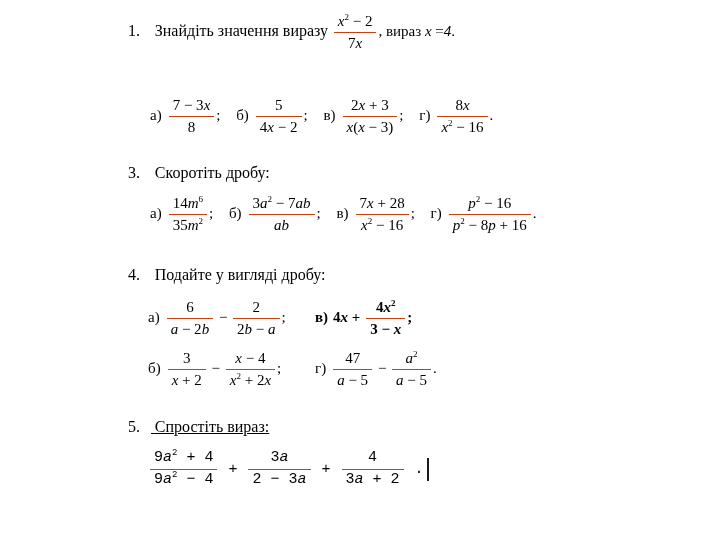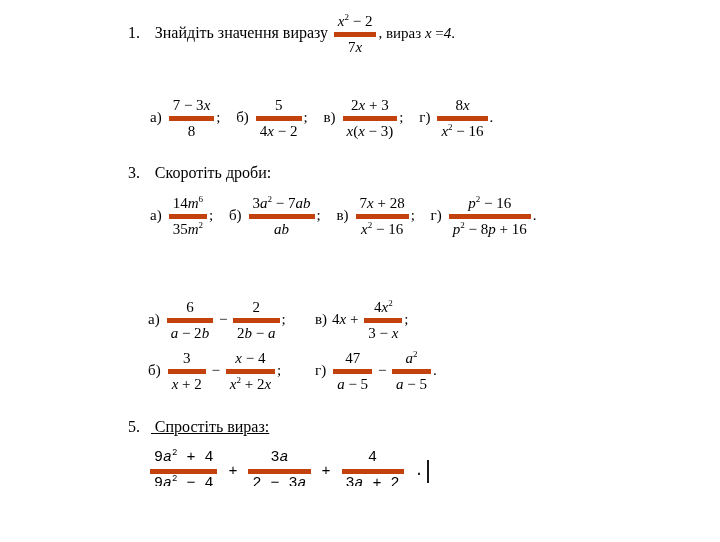--- a/index.html
+++ b/index.html
@@ -37,21 +37,21 @@
     margin-left: 0;
   }
   .frac {
     display: inline-block;
     vertical-align: middle;
     text-align: center;
     margin: 0 2px;
   }
   .frac .num {
     display: block;
-    border-bottom: 5px solid #c2410c;
+    border-bottom: 1px solid #c2410c;
     padding: 0 4px 1px 4px;
     line-height: 1.25;
   }
   .frac .den {
     display: block;
     padding: 1px 4px 0 4px;
     line-height: 1.25;
   }
   .m i, i {
     font-style: italic;
@@ -69,21 +69,21 @@
     margin-left: 3px;
   }
   
   #p1-line        { top: 12px;  left: 128px; }
   #p2-heading     { top: 65px;  left: 128px; }
   #p2-expr        { top: 96px;  left: 150px; }
   #p3-heading     { top: 163px; left: 128px; }
   #p3-expr        { top: 194px; left: 150px; }
   #p4-heading     { top: 265px; left: 128px; }
   #p4-row1-left   { top: 298px; left: 148px; }
-  #p4-row1-right  { top: 298px; left: 315px; }
+  #p4-row1-right  { top: 298px; left: 315px; font-weight: bold; }
   #p4-row2-left   { top: 349px; left: 148px; }
   #p4-row2-right  { top: 349px; left: 315px; }
   #p5-heading     { top: 417px; left: 128px; text-decoration: underline; }
   #p5-expr        { top: 449px; left: 148px; font-family: Liberation Mono, monospace; }
 </style>
 </head>
 <body>
 
 <div class="page">
 
@@ -92,26 +92,30 @@
     <span class="ptitle">Знайдіть значення виразу</span>
     <span class="expr"><span class="frac"><span class="num"><i>x</i><sup>2</sup> − 2</span><span class="den">7<i>x</i></span></span><span>, вираз </span><span class="m"><i>x</i></span><span> =</span><span class="m"><i>4</i></span><span>.</span></span>
   </div>
 
   <div class="line" id="p2-expr">
     <span class="expr"><span class="lbl">а)</span><span class="frac"><span class="num">7 − 3<i>x</i></span><span class="den">8</span></span><span>; </span><span class="lbl">б)</span><span class="frac"><span class="num">5</span><span class="den">4<i>x</i> − 2</span></span><span>; </span><span class="lbl">в)</span><span class="frac"><span class="num">2<i>x</i> + 3</span><span class="den"><i>x</i>(<i>x</i> − 3)</span></span><span>; </span><span class="lbl">г)</span><span class="frac"><span class="num">8<i>x</i></span><span class="den"><i>x</i><sup>2</sup> − 16</span></span><span>.</span></span>
   </div>
 
   <div class="line" id="p3-heading">
     <span class="pnum">3.</span>
-    <span class="ptitle">Скоротіть дроби:</span>
+    <span class="ptitle">Скоротіть дробу:</span>
   </div>
   <div class="line" id="p3-expr">
     <span class="expr"><span class="lbl">а)</span><span class="frac"><span class="num">14<i>m</i><sup>6</sup></span><span class="den">35<i>m</i><sup>2</sup></span></span><span>; </span><span class="lbl">б)</span><span class="frac"><span class="num">3<i>a</i><sup>2</sup> − 7<i>ab</i></span><span class="den"><i>ab</i></span></span><span>; </span><span class="lbl">в)</span><span class="frac"><span class="num">7<i>x</i> + 28</span><span class="den"><i>x</i><sup>2</sup> − 16</span></span><span>; </span><span class="lbl">г)</span><span class="frac"><span class="num"><i>p</i><sup>2</sup> − 16</span><span class="den"><i>p</i><sup>2</sup> − 8<i>p</i> + 16</span></span><span>.</span></span>
   </div>
 
+  <div class="line" id="p4-heading">
+    <span class="pnum">4.</span>
+    <span class="ptitle">Подайте у вигляді дробу:</span>
+  </div>
   <div class="line" id="p4-row1-left">
     <span class="expr"><span class="lbl">а)</span><span class="frac"><span class="num">6</span><span class="den"><i>a</i> − 2<i>b</i></span></span><span> − </span><span class="frac"><span class="num">2</span><span class="den">2<i>b</i> − <i>a</i></span></span><span>;</span></span>
   </div>
   <div class="line" id="p4-row1-right">
     <span class="expr"><span class="lbl">в)</span><span class="m">4<i>x</i></span><span> + </span><span class="frac"><span class="num">4<i>x</i><sup>2</sup></span><span class="den">3 − <i>x</i></span></span><span>;</span></span>
   </div>
   <div class="line" id="p4-row2-left">
     <span class="expr"><span class="lbl">б)</span><span class="frac"><span class="num">3</span><span class="den"><i>x</i> + 2</span></span><span> − </span><span class="frac"><span class="num"><i>x</i> − 4</span><span class="den"><i>x</i><sup>2</sup> + 2<i>x</i></span></span><span>;</span></span>
   </div>
   <div class="line" id="p4-row2-right">

